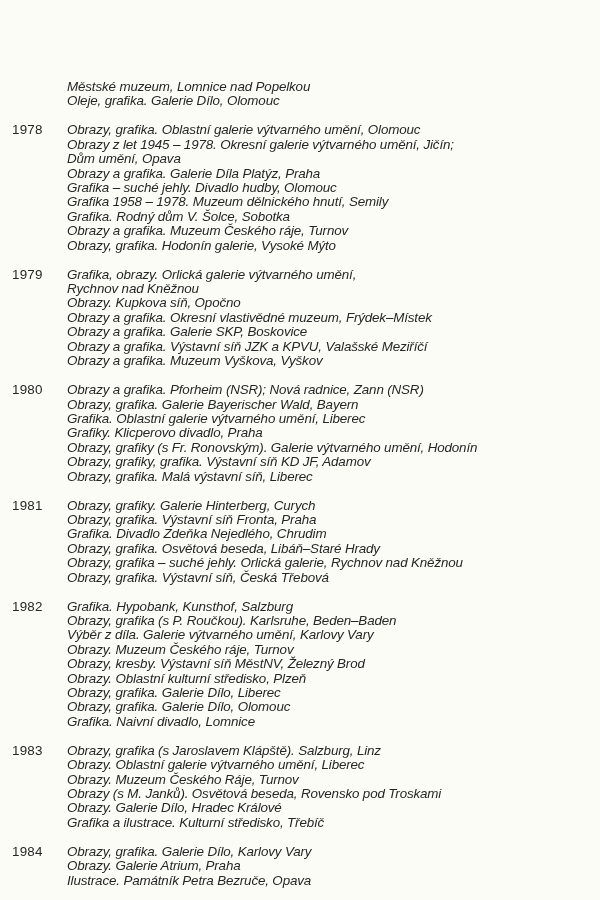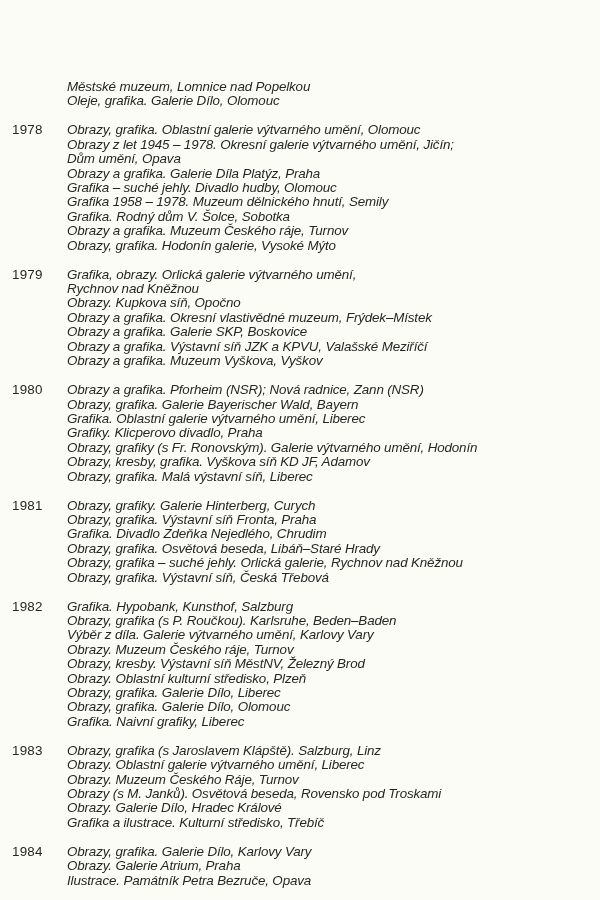--- a/index.html
+++ b/index.html
@@ -85,21 +85,21 @@
   </div>
 
   <div class="block">
     <div class="year">1980</div>
     <div class="entries">
       <div class="entry">Obrazy a grafika. Pforheim (NSR); Nová radnice, Zann (NSR)</div>
       <div class="entry">Obrazy, grafika. Galerie Bayerischer Wald, Bayern</div>
       <div class="entry">Grafika. Oblastní galerie výtvarného umění, Liberec</div>
       <div class="entry">Grafiky. Klicperovo divadlo, Praha</div>
       <div class="entry">Obrazy, grafiky (s Fr. Ronovským). Galerie výtvarného umění, Hodonín</div>
-      <div class="entry">Obrazy, kresby, grafika. Vyškova síň KD JF, Adamov</div>
+      <div class="entry">Obrazy, grafiky, grafika. Výstavní síň KD JF, Adamov</div>
       <div class="entry">Obrazy, grafika. Malá výstavní síň, Liberec</div>
     </div>
   </div>
 
   <div class="block">
     <div class="year">1981</div>
     <div class="entries">
       <div class="entry">Obrazy, grafiky. Galerie Hinterberg, Curych</div>
       <div class="entry">Obrazy, grafika. Výstavní síň Fronta, Praha</div>
       <div class="entry">Grafika. Divadlo Zdeňka Nejedlého, Chrudim</div>
@@ -113,21 +113,21 @@
     <div class="year">1982</div>
     <div class="entries">
       <div class="entry">Grafika. Hypobank, Kunsthof, Salzburg</div>
       <div class="entry">Obrazy, grafika (s P. Roučkou). Karlsruhe, Beden–Baden</div>
       <div class="entry">Výběr z díla. Galerie výtvarného umění, Karlovy Vary</div>
       <div class="entry">Obrazy. Muzeum Českého ráje, Turnov</div>
       <div class="entry">Obrazy, kresby. Výstavní síň MěstNV, Železný Brod</div>
       <div class="entry">Obrazy. Oblastní kulturní středisko, Plzeň</div>
       <div class="entry">Obrazy, grafika. Galerie Dílo, Liberec</div>
       <div class="entry">Obrazy, grafika. Galerie Dílo, Olomouc</div>
-      <div class="entry">Grafika. Naivní grafiky, Liberec</div>
+      <div class="entry">Grafika. Naivní divadlo, Lomnice</div>
     </div>
   </div>
 
   <div class="block">
     <div class="year">1983</div>
     <div class="entries">
       <div class="entry">Obrazy, grafika (s Jaroslavem Klápště). Salzburg, Linz</div>
       <div class="entry">Obrazy. Oblastní galerie výtvarného umění, Liberec</div>
       <div class="entry">Obrazy. Muzeum Českého Ráje, Turnov</div>
       <div class="entry">Obrazy (s M. Janků). Osvětová beseda, Rovensko pod Troskami</div>

